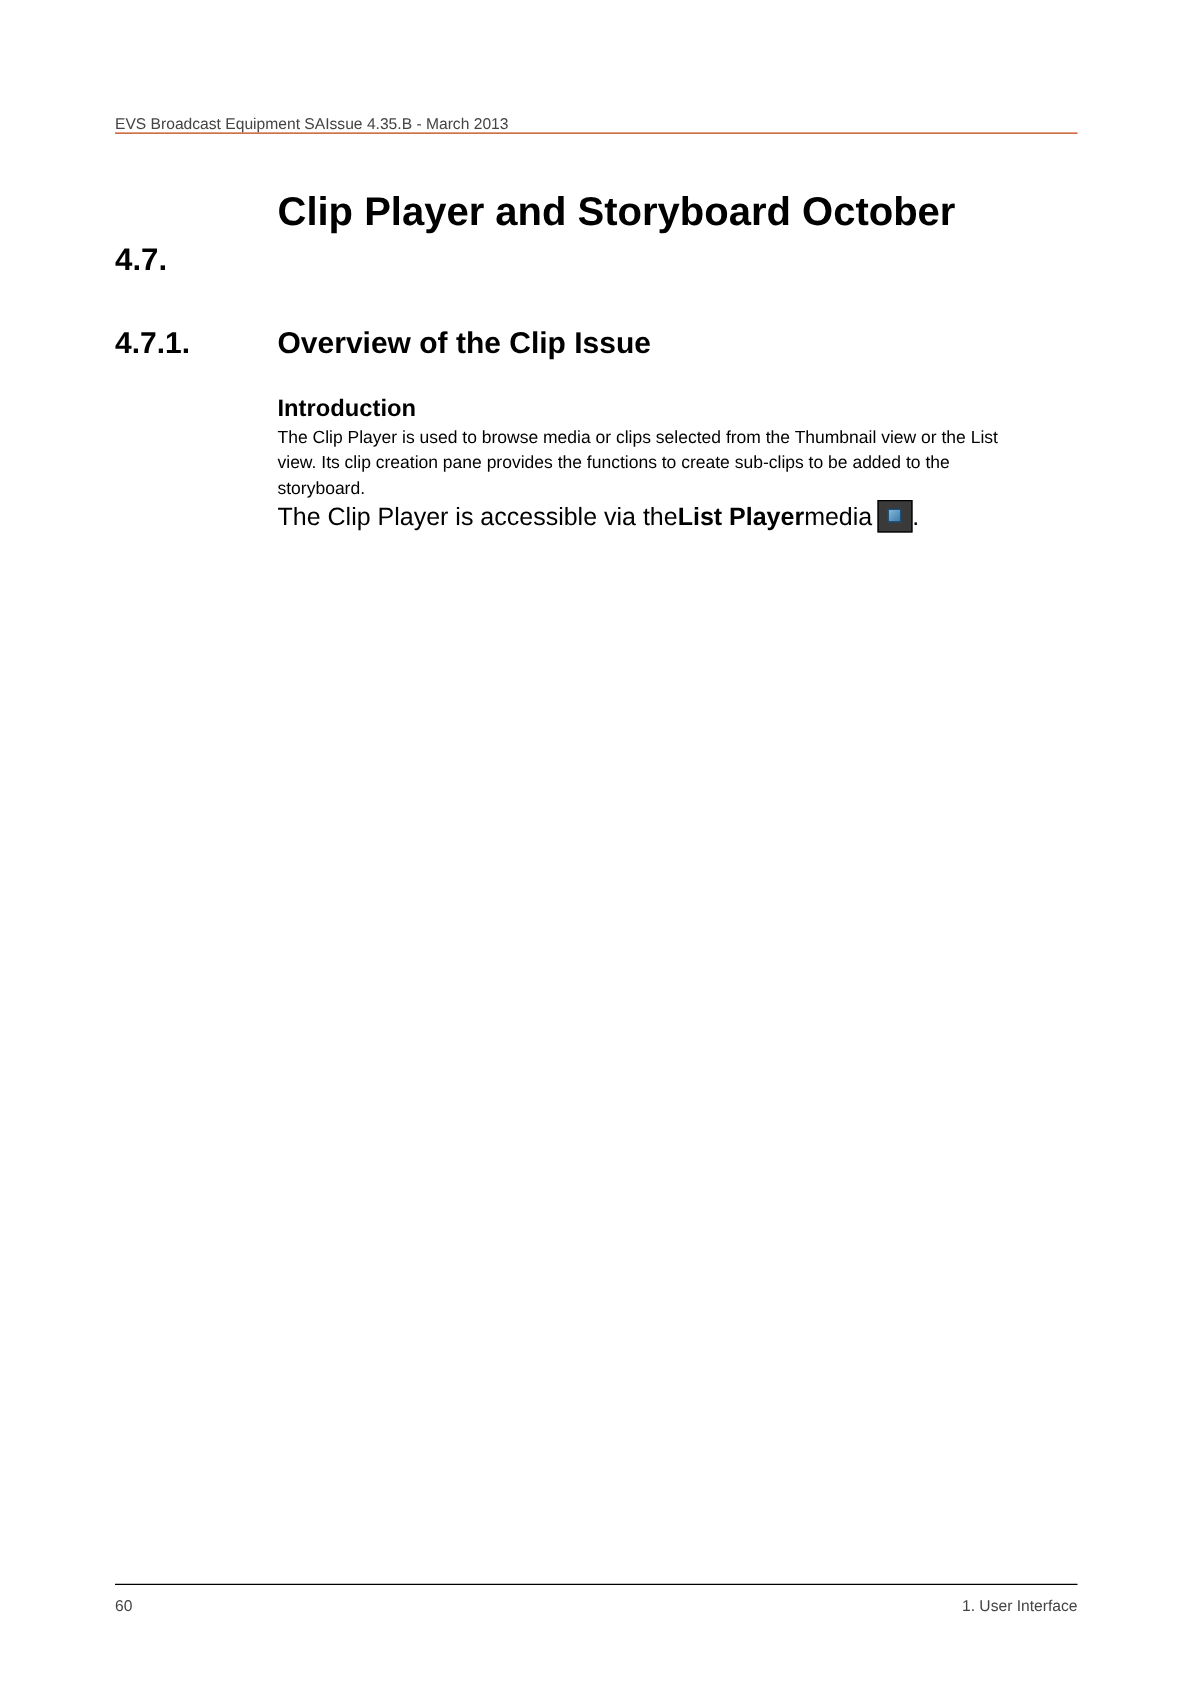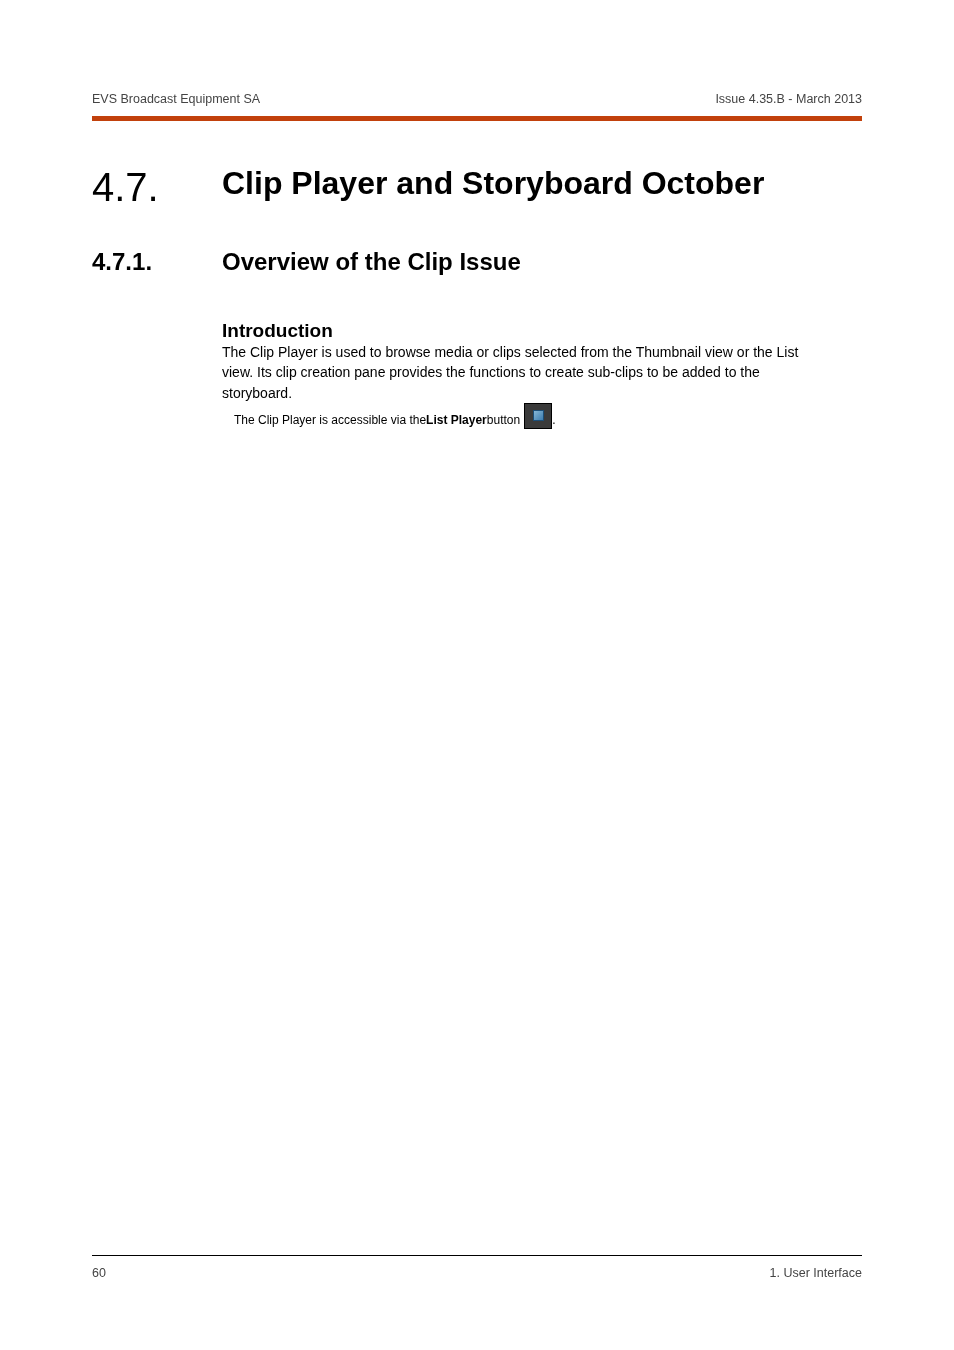--- a/index.html
+++ b/index.html
@@ -1,32 +1,32 @@
 <!DOCTYPE html>
 <html><head>
 <meta charset="utf-8">
 <style>
   * { margin: 0; padding: 0; box-sizing: border-box; }
   html, body { width: 954px; height: 1350px; background: #fff; font-family: Arial, Helvetica, sans-serif; color: #000; }
   .page { position: relative; width: 954px; height: 1350px; padding: 92px 92px 0 92px; }
-  .header-row { display: flex; justify-content: space-between; font-size: 12.5px; color: #444; padding-bottom: 10px; border-bottom: 5px solid #c2410c; margin-bottom: 44px; }
+  .header-row { display: flex; justify-content: flex-start; font-size: 12.5px; color: #444; border-bottom: 1px solid #c2410c; margin-bottom: 44px; }
   .h1-row { display: flex; margin-bottom: 38px; }
-  .h1-num { font-size: 40px; font-weight: normal; width: 130px; flex-shrink: 0; }
+  .h1-num { font-size: 25px; font-weight: bold; width: 130px; flex-shrink: 0; margin-top: 43px; }
   .h1-text { font-size: 32px; font-weight: bold; }
-  .h2-row { display: flex; margin-bottom: 44px; }
+  .h2-row { display: flex; margin-bottom: 28px; }
   .h2-num { font-size: 24px; font-weight: bold; width: 130px; flex-shrink: 0; }
   .h2-text { font-size: 24px; font-weight: bold; }
   .body-col { margin-left: 130px; max-width: 580px; }
   .h3 { font-size: 19px; font-weight: bold; }
   .para { font-size: 14px; line-height: 1.45; }
-  .para2 { font-size: 12px; line-height: 1.45; display: flex; align-items: flex-end; flex-wrap: wrap; margin-left: 12px; }
+  .para2 { font-size: 20px; line-height: 1.45; display: flex; align-items: flex-start; flex-wrap: wrap; }
   .bold { font-weight: bold; }
   .icon-btn { display: inline-flex; width: 28px; height: 26px; background: #3a3a3a; border: 1px solid #000; margin-left: 4px; align-items: center; justify-content: center; vertical-align: middle; }
   .icon-stop { width: 11px; height: 11px; background: linear-gradient(135deg, #87b7d6 0%, #3c7db0 100%); border: 1px solid #1b4e78; }
-  .footer { position: absolute; left: 92px; right: 92px; bottom: 70px; border-top: 1px solid #000; padding-top: 10px; display: flex; justify-content: space-between; font-size: 12.5px; color: #444; }
+  .footer { position: absolute; left: 92px; right: 92px; bottom: 58px; border-top: 1px solid #000; padding-top: 10px; display: flex; justify-content: space-between; font-size: 12.5px; color: #444; }
 </style>
 </head>
 <body>
 
 <div class="page">
 
   <div class="header-row">
     <span>EVS Broadcast Equipment SA</span>
     <span>Issue 4.35.B - March 2013</span>
   </div>
@@ -40,21 +40,21 @@
     <span class="h2-num">4.7.1.</span>
     <span class="h2-text">Overview of the Clip Issue</span>
   </div>
 
   <div class="body-col">
     <div class="h3">Introduction</div>
     <div class="para">The Clip Player is used to browse media or clips selected from the Thumbnail view or the List view. Its clip creation pane provides the functions to create sub-clips to be added to the storyboard.</div>
     <div class="para2">
       <span>The Clip Player is accessible via the </span>
       <span class="bold">List Player</span>
-      <span> button </span>
+      <span> media </span>
       <span class="icon-btn">
         <span class="icon-stop"></span>
       </span>
       <span>.</span>
     </div>
   </div>
 
   <div class="footer">
     <span>60</span>
     <span>1. User Interface</span>

